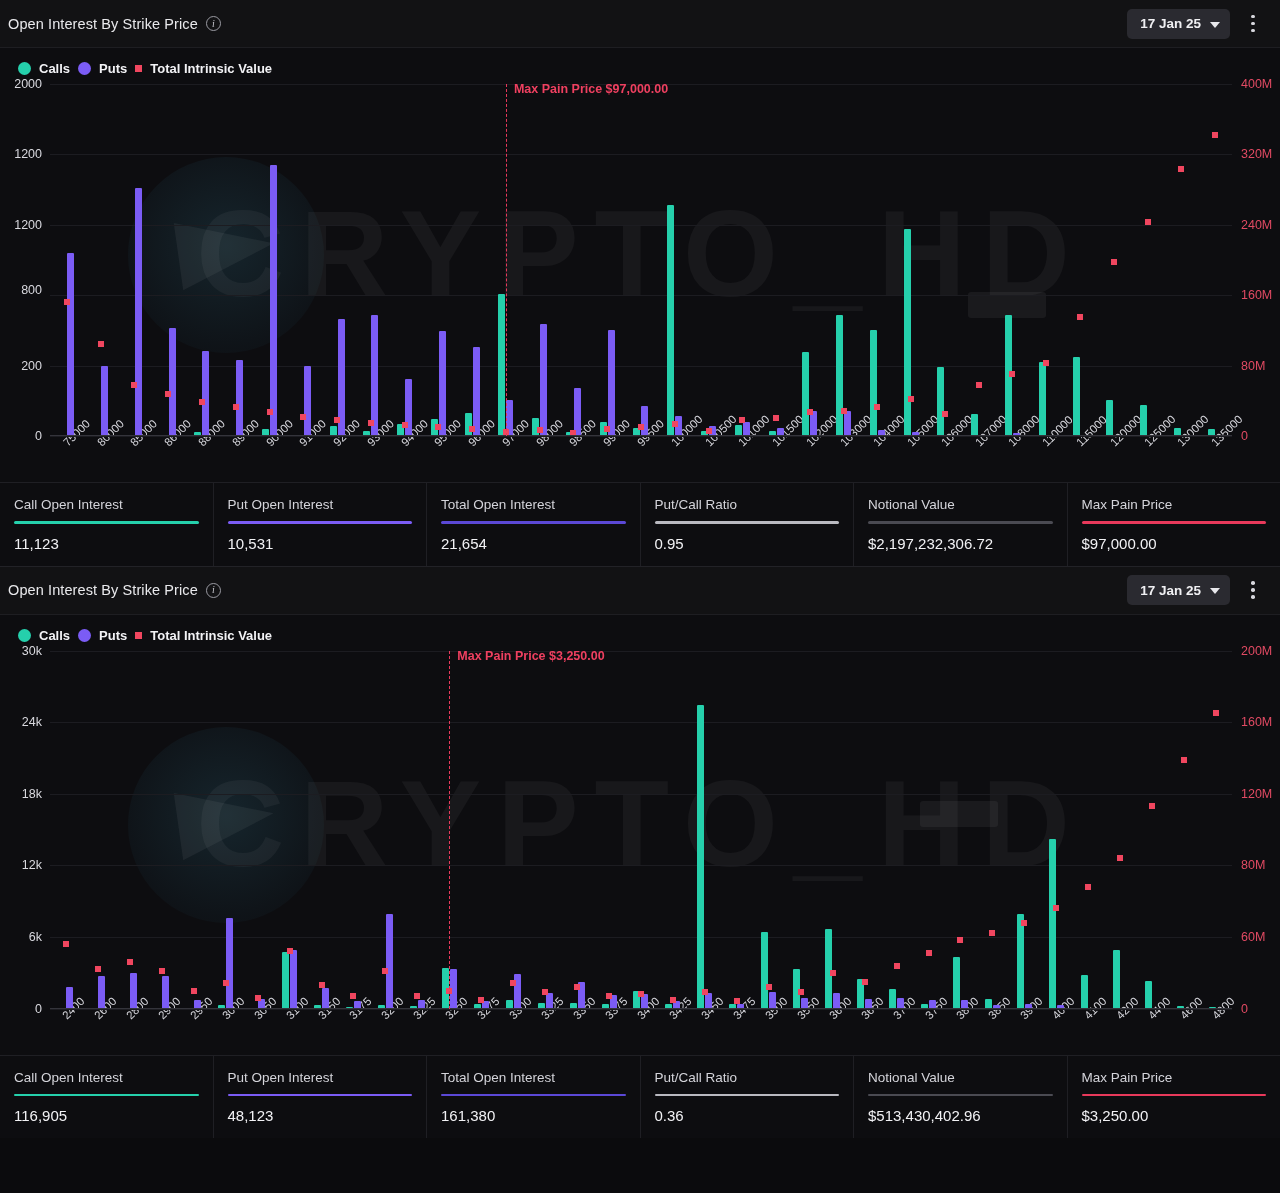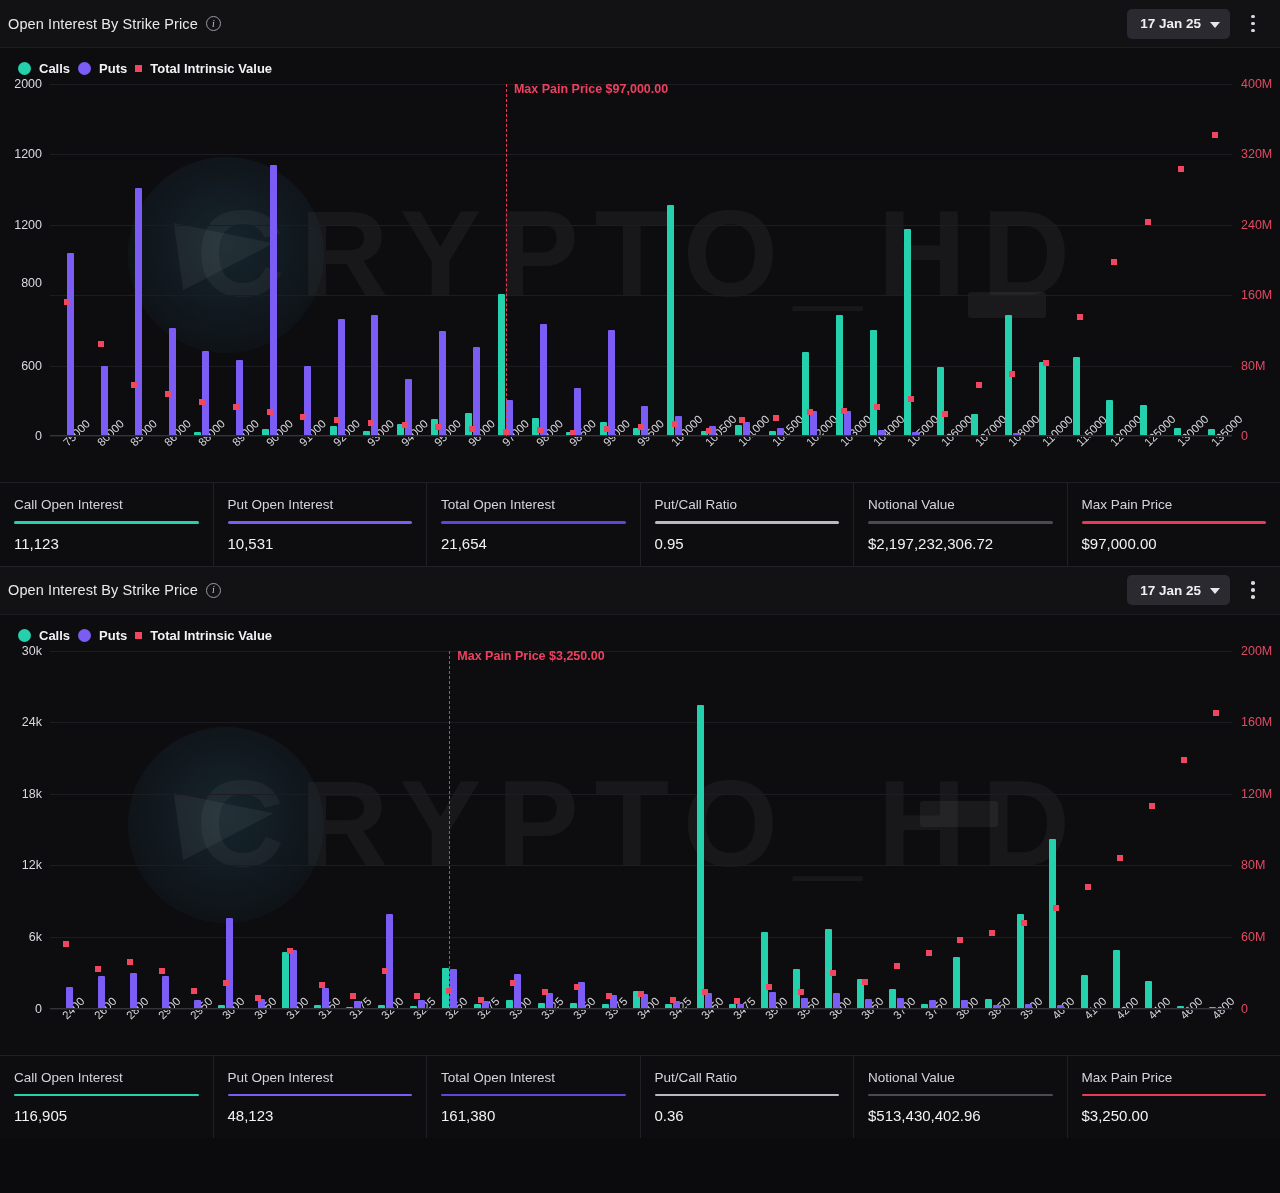--- a/index.html
+++ b/index.html
@@ -394,22 +394,22 @@
             <div class="tiv-dot" style="left: 1128.34px; top: 82.36px;"></div>
             <div class="bargroup" style="left: 1148.23px; width: 33.7714px; height: 352px;">
               <div class="bar call" style="height: 7.04px;"></div>
               <div class="bar put" style="height: 0px;"></div>
             </div>
             <div class="tiv-dot" style="left: 1162.11px; top: 48.04px;"></div>
           </div>
         <div class="baseline"></div>
         <div class="axis-left" id="ayl0">
             <div class="tick" style="top: 346px;">0</div>
-            <div class="tick" style="top: 275.6px;">600</div>
-            <div class="tick" style="top: 193px; text-align: right;">800</div>
+            <div class="tick" style="top: 275.6px;">200</div>
+            <div class="tick" style="top: 200px; text-align: right;">800</div>
             <div class="tick" style="top: 134.8px;">1200</div>
             <div class="tick" style="top: 64.4px;">1200</div>
             <div class="tick" style="top: -6px;">2000</div>
           </div>
         <div class="axis-right" id="ayr0">
             <div class="tick" style="top: 346px;">0</div>
             <div class="tick" style="top: 275.6px;">80M</div>
             <div class="tick" style="top: 205.2px;">160M</div>
             <div class="tick" style="top: 134.8px;">240M</div>
             <div class="tick" style="top: 64.4px;">320M</div>

